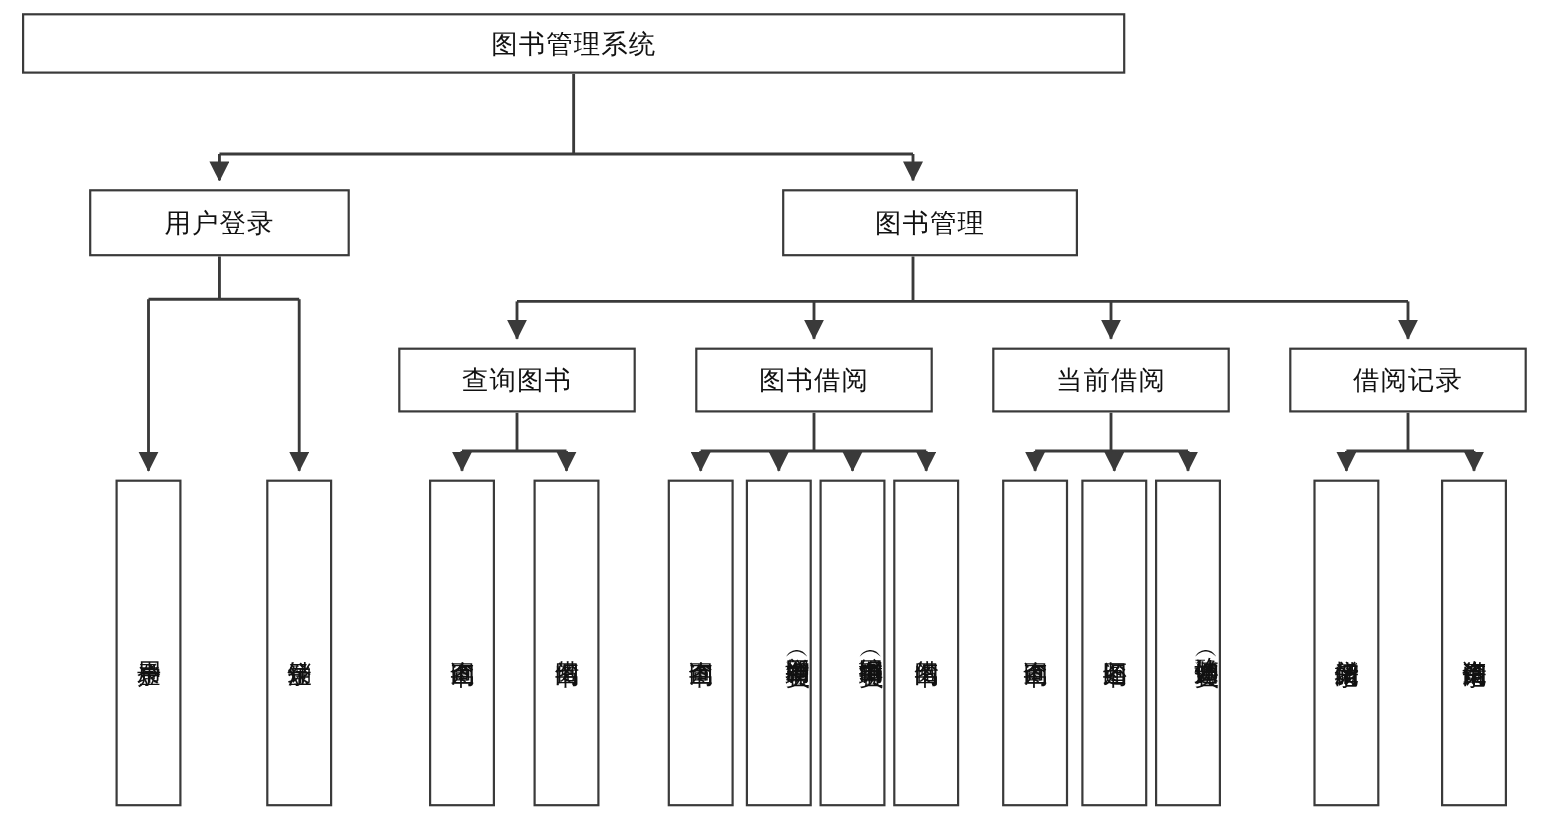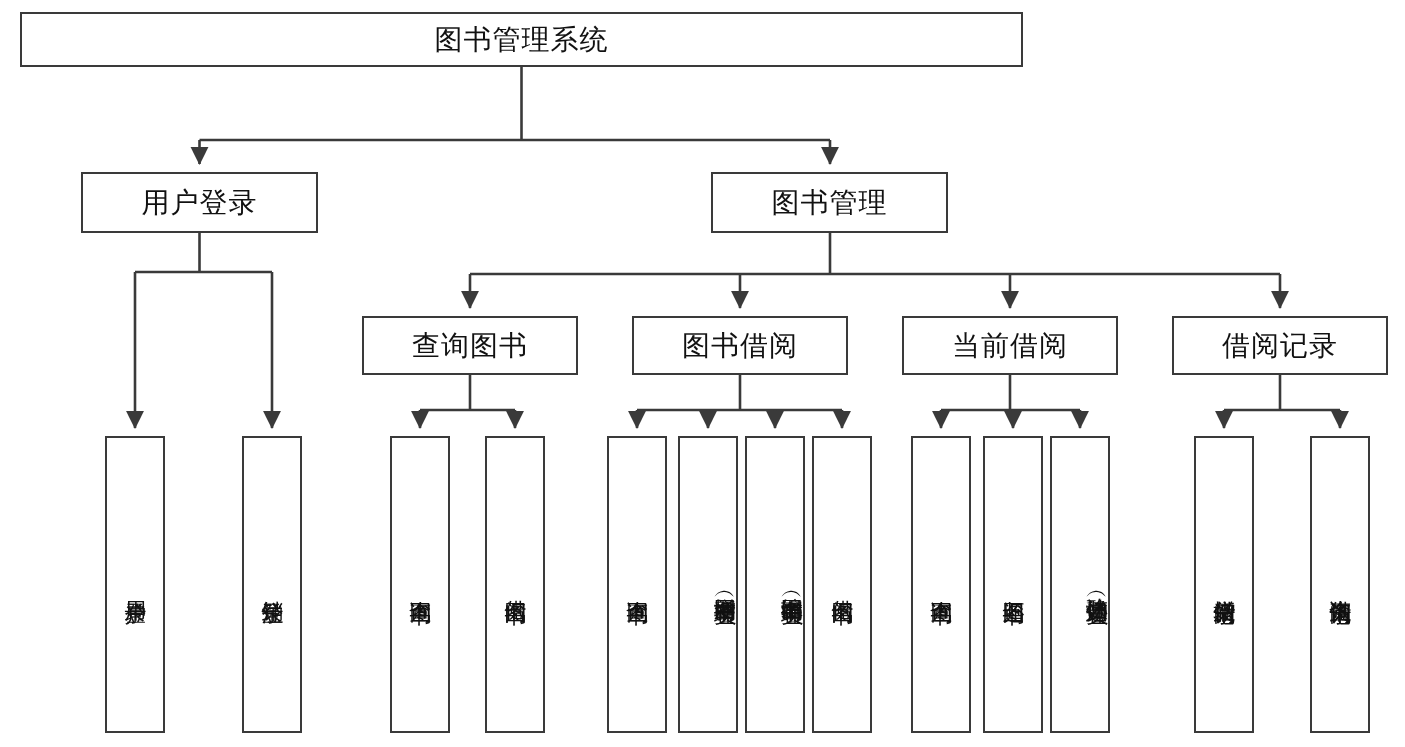--- a/index.html
+++ b/index.html
@@ -29,21 +29,21 @@
     box-sizing: border-box;
     border: 2px solid #3a3a3a;
     background: #ffffff;
     display: flex;
     align-items: center;
     justify-content: center;
     color: #111111;
     text-align: center;
   }
   .node-h {
-    font-size: 28px;
+    font-size: 24px;
     letter-spacing: 1px;
     white-space: nowrap;
   }
   .node-v {
     writing-mode: vertical-rl;
     text-orientation: upright;
     font-size: 22px;
     line-height: 1.04;
     letter-spacing: 1px;
     padding: 6px 0;
@@ -115,21 +115,21 @@
       <path d="M 1280 375 L 1280 410"></path>
       <path d="M 1224 410 L 1340 410"></path>
       <path d="M 1224 410 L 1224 428" marker-end="url(#arrow)"></path>
       <path d="M 1340 410 L 1340 428" marker-end="url(#arrow)"></path>
     </g>
   </svg>
 
   <div class="node node-h" style="left: 20px; top: 12px; width: 1003px; height: 55px;">图书管理系统</div>
 
   <div class="node node-h" style="left: 81px; top: 172px; width: 237px; height: 61px;">用户登录</div>
-  <div class="node node-h" style="left: 711px; top: 172px; width: 237px; height: 61px;">图书管理</div>
+  <div class="node node-h" style="left: 711px; top: 172px; width: 269px; height: 61px;">图书管理</div>
 
   <div class="node node-h" style="left: 362px; top: 316px; width: 216px; height: 59px;">查询图书</div>
   <div class="node node-h" style="left: 632px; top: 316px; width: 216px; height: 59px;">图书借阅</div>
   <div class="node node-h" style="left: 902px; top: 316px; width: 216px; height: 59px;">当前借阅</div>
   <div class="node node-h" style="left: 1172px; top: 316px; width: 216px; height: 59px;">借阅记录</div>
 
   <div class="node node-v leaf-wrap" style="left: 105px; top: 436px; width: 60px; height: 297px;">用户登录</div>
   <div class="node node-v leaf-wrap" style="left: 242px; top: 436px; width: 60px; height: 297px;">注销登录</div>
   <div class="node node-v leaf-wrap" style="left: 390px; top: 436px; width: 60px; height: 297px;">查询图书</div>
   <div class="node node-v leaf-wrap" style="left: 485px; top: 436px; width: 60px; height: 297px;">借阅图书</div>

